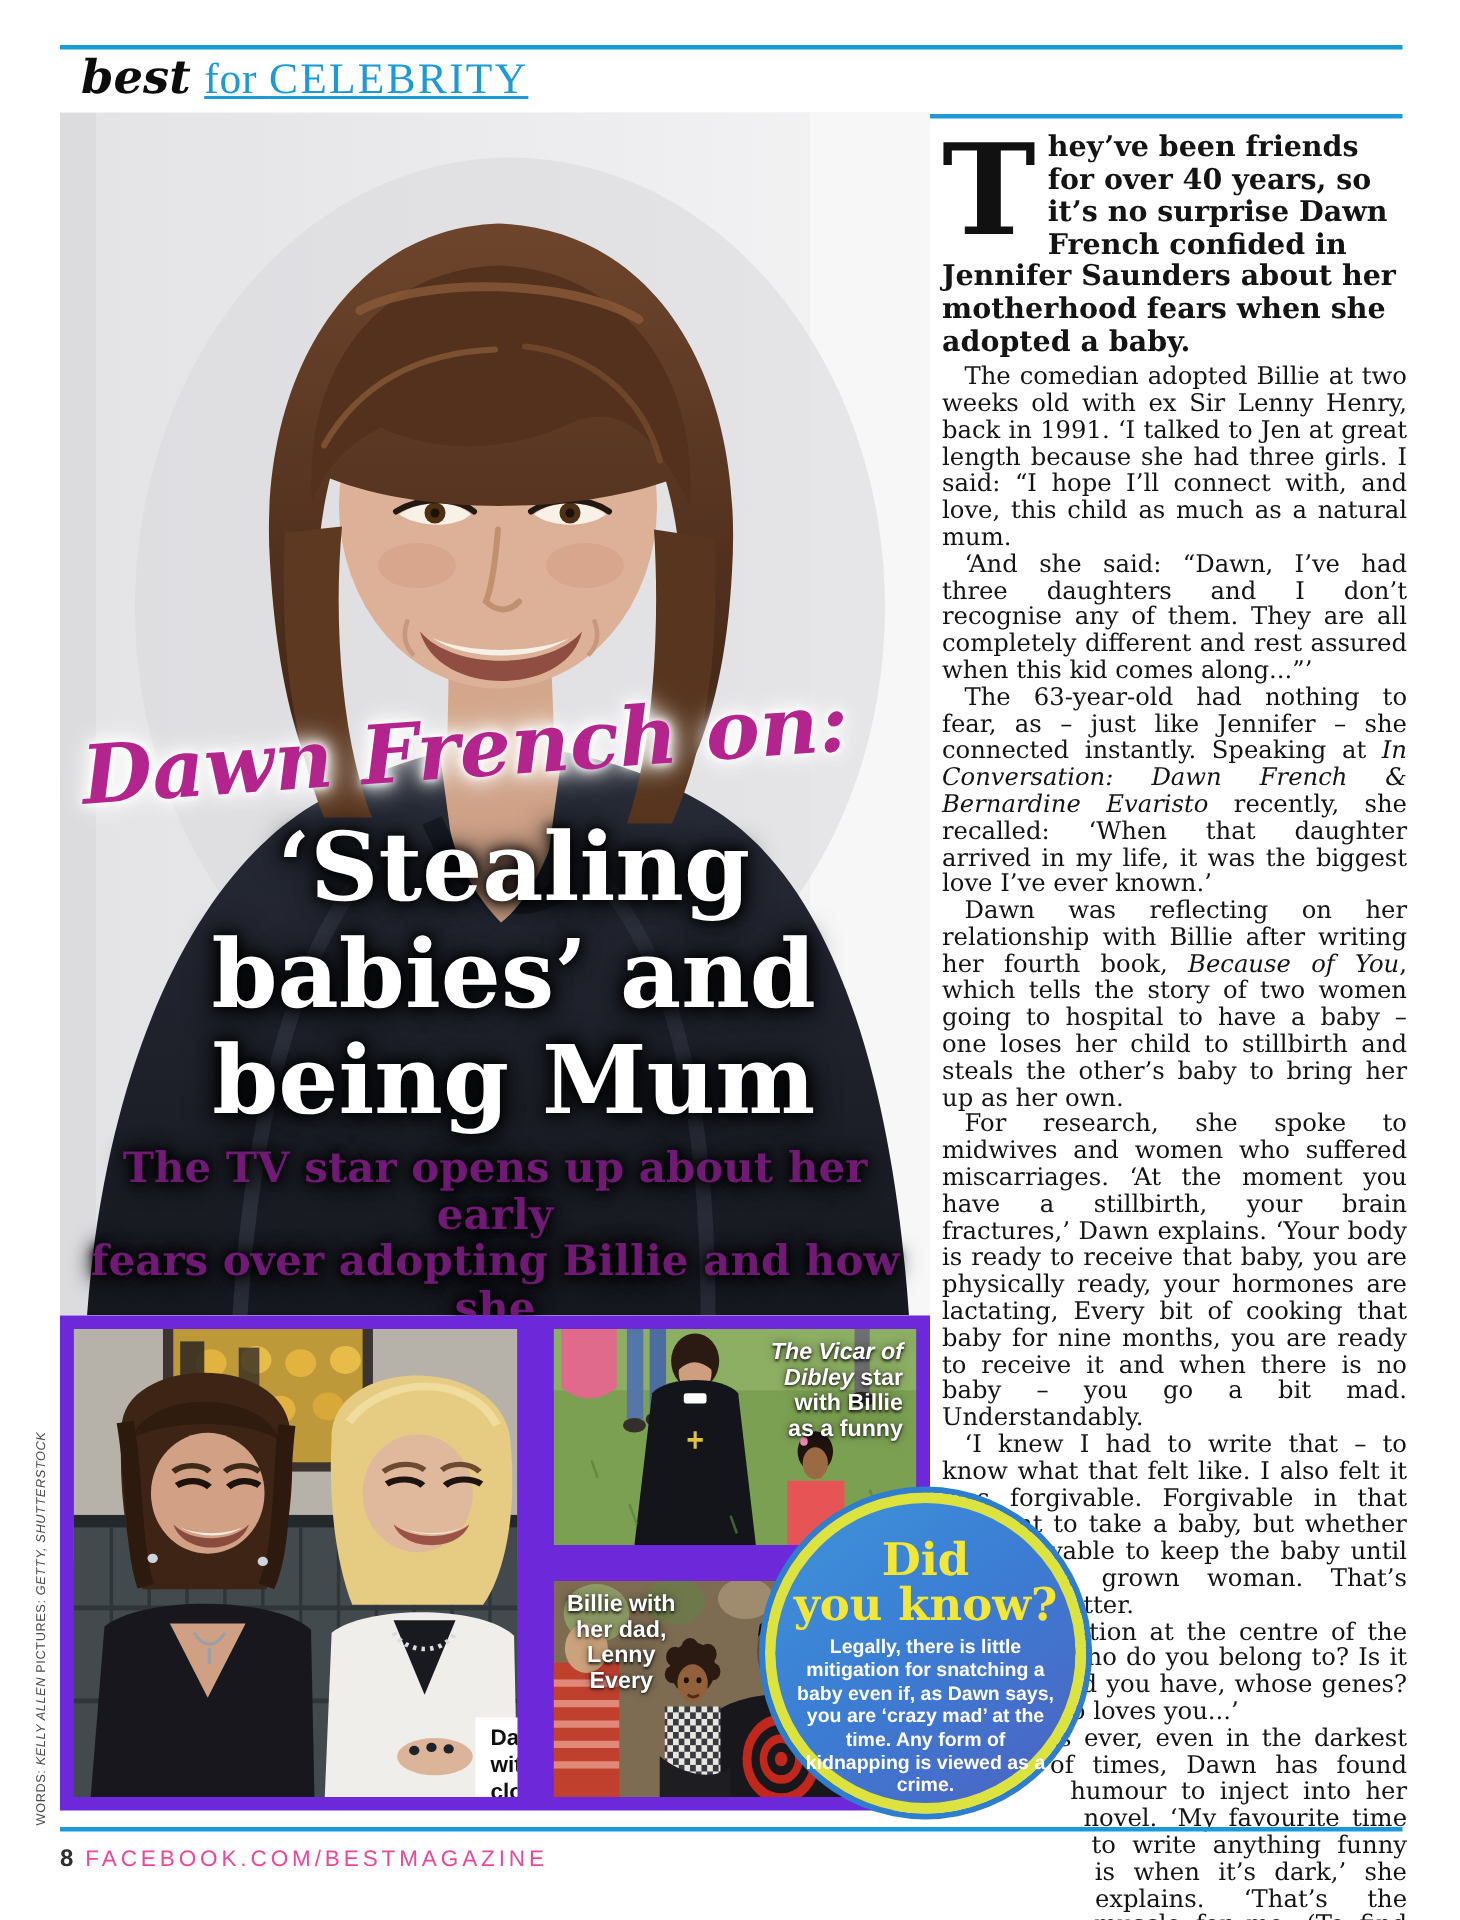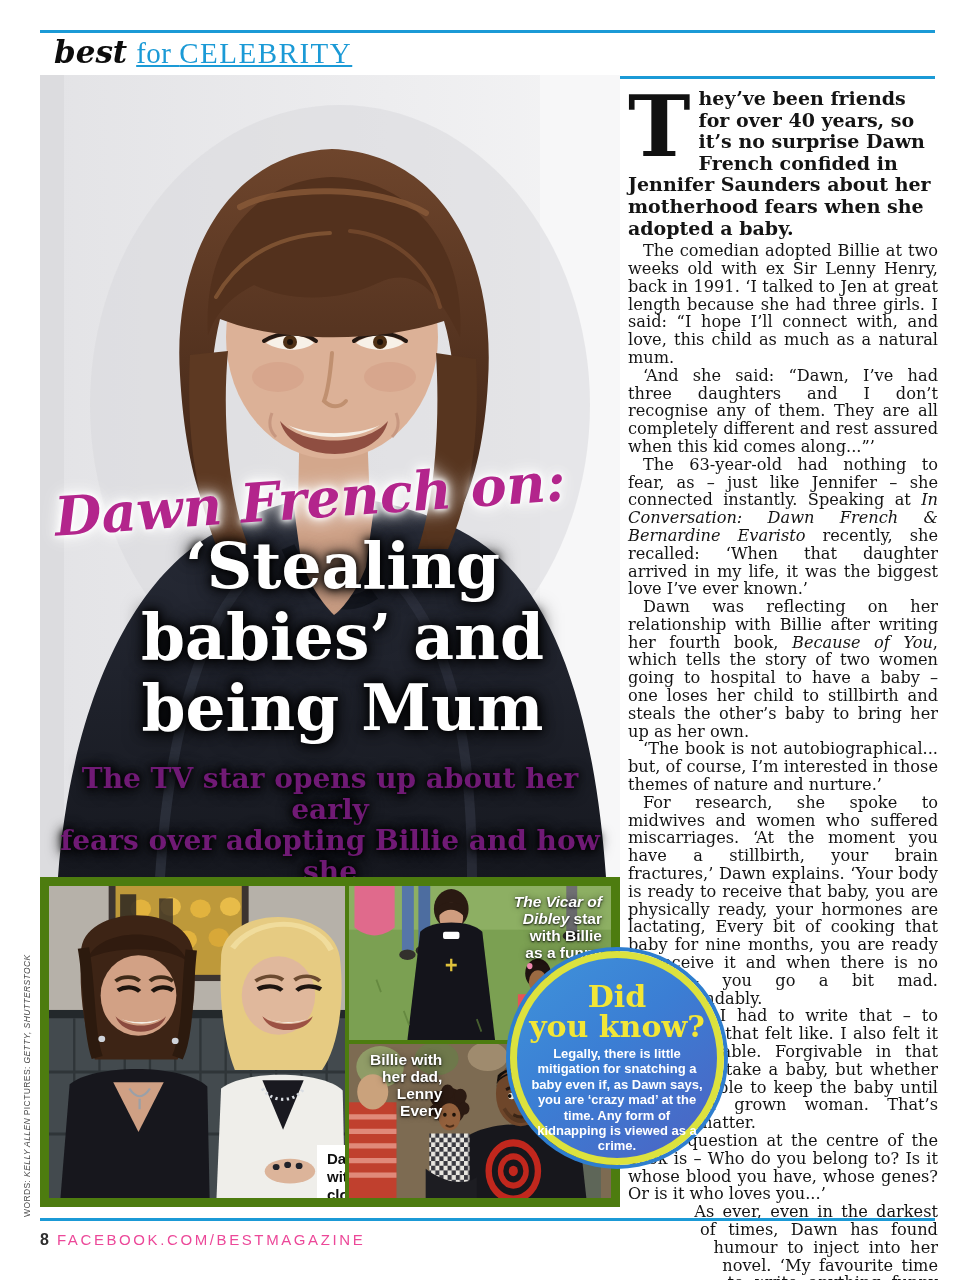--- a/index.html
+++ b/index.html
@@ -19,21 +19,21 @@
   .main-photo { position:absolute; left:40px; top:75px; width:580px; height:802px; overflow:hidden; background:#ececee; }
   .main-photo svg { display:block; }
   .kicker {
     position:absolute; left:0; right:40px; top:392px; text-align:center;
     font:bold italic 54px "DejaVu Serif", serif; color:#b3258c;
     transform:rotate(-4deg);
     text-shadow:0 0 5px #fff,0 0 10px #fff,0 0 16px #fff,0 0 22px rgba(255,255,255,.9);
     white-space:nowrap;
   }
   .headline {
-    position:absolute; left:0; right:0; top:456px; text-align:center;
+    position:absolute; left:0; right:0; top:468px; text-align:center;
     font:bold 63px/71px "DejaVu Serif", serif; color:#ffffff;
     text-shadow:0 0 7px #000,0 0 14px #000,0 2px 22px rgba(0,0,0,.9);
     margin-left:25px;
   }
   .standfirst {
     position:absolute; left:0; right:0; top:688px; text-align:center;
     font:bold 28px/31px "DejaVu Serif", serif; color:#701a75;
     text-shadow:0 0 6px #000,0 0 12px #000,0 2px 16px rgba(0,0,0,.95);
   }
   
@@ -41,41 +41,41 @@
   .article p { font:16.2px/17.8px "DejaVu Serif", serif; color:#141414; text-indent:15px; }
   .article p.intro { font:bold 19px/21.6px "DejaVu Serif", serif; text-indent:0; text-align:left; margin-bottom:3px; }
   .dropcap { float:left; font:bold 84px/0.78em "DejaVu Serif", serif; padding:6px 8px 0 0; color:#111; }
   .it { font-style:italic; }
   .circle-spacer {
     float:left; width:102px; height:224px; margin:4px 6px 0 -6px;
     shape-outside:ellipse(116px 114px at -14px 112px);
   }
   
   .badge {
-    position:absolute; left:510px; top:951px; width:214px; height:214px;
+    position:absolute; left:510px; top:995px; width:214px; height:214px;
     border-radius:50%; border:7px solid #dce23e;
     background:linear-gradient(140deg,#3f93da 0%,#3b7ed4 45%,#4d62c2 100%);
     box-shadow:0 0 0 4px #2e7ecf;
     z-index:6; text-align:center;
   }
   .badge-title { margin-top:24px; font:bold 30px/30px "DejaVu Serif", serif; color:#f2e636; }
   .badge-body { margin:4px auto 0; width:178px; font:bold 13px/15.4px "Liberation Sans", sans-serif; color:#ffffff; }
   
   .collage {
     position:absolute; left:40px; top:877px; width:580px; height:330px;
-    background:#4d7c0f; padding:9px; display:grid;
-    grid-template-columns:296px 1fr; grid-template-rows:1fr 1fr; gap:4px; z-index:2;
+    background:#6d28d9; padding:9px; display:grid;
+    grid-template-columns:296px 1fr; grid-template-rows:1fr 1fr; gap:24px; z-index:2;
   }
   .ph { position:relative; overflow:hidden; }
   .ph svg { position:absolute; inset:0; width:100%; height:100%; }
   .ph-right { grid-row:1 / 3; }
   .cap { position:absolute; font:bold 15.5px/17px "Liberation Sans", sans-serif; color:#fff;
          text-shadow:0 1px 2px rgba(0,0,0,.85),0 0 6px rgba(0,0,0,.5); z-index:2; }
   .cap-vicar { top:7px; right:9px; text-align:right; }
-  .cap-lenny { top:7px; left:21px; text-align:right; }
+  .cap-lenny { top:7px; left:9px; text-align:center; }
   .cap-box {
     position:absolute; left:268px; top:259px; z-index:4; background:#fff;
     padding:5px 10px 6px; font:bold 15px/18px "Liberation Sans", sans-serif; color:#101010;
   }
   
   .credits {
     position:absolute; left:22px; top:872px; height:345px;
     writing-mode:vertical-rl; transform:rotate(180deg);
     font:8.5px "Liberation Sans", sans-serif; color:#4a4a4a; letter-spacing:0.4px;
     white-space:nowrap;
@@ -157,21 +157,20 @@
     <h1 class="headline">‘Stealing<br>babies’ and<br>being Mum</h1>
     <p class="standfirst">The TV star opens up about her early<br>fears over adopting Billie and how she<br>has thrown her all at loving her...</p>
   </div>
 
   <article class="article" id="article-body">
       <p class="intro"><span class="dropcap">T</span><span>hey’ve been friends for over 40 years, so it’s no surprise Dawn French confided in Jennifer Saunders about her motherhood fears when she adopted a baby.</span></p>
       <p><span>The comedian adopted Billie at two weeks old with ex Sir Lenny Henry, back in 1991. ‘I talked to Jen at great length because she had three girls. I said: “I hope I’ll connect with, and love, this child as much as a natural mum.</span></p>
       <p><span>‘And she said: “Dawn, I’ve had three daughters and I don’t recognise any of them. They are all completely different and rest assured when this kid comes along...”’</span></p>
       <p><span>The 63-year-old had nothing to fear, as – just like Jennifer – she connected instantly. Speaking at </span><span class="it">In Conversation: Dawn French &amp; Bernardine Evaristo</span><span> recently, she recalled: ‘When that daughter arrived in my life, it was the biggest love I’ve ever known.’</span></p>
       <p><span>Dawn was reflecting on her relationship with Billie after writing her fourth book, </span><span class="it">Because of You</span><span>, which tells the story of two women going to hospital to have a baby – one loses her child to stillbirth and steals the other’s baby to bring her up as her own.</span></p>
-      <p><span>‘The book is not autobiographical... but, of course, I’m interested in those themes of nature and nurture.’</span></p>
       <p><span>For research, she spoke to midwives and women who suffered miscarriages. ‘At the moment you have a stillbirth, your brain fractures,’ Dawn explains. ‘Your body is ready to receive that baby, you are physically ready, your hormones are lactating, Every bit of cooking that baby for nine months, you are ready to receive it and when there is no baby – you go a bit mad. Understandably.</span></p>
       <p><span>‘I knew I had to write that – to know what that felt like. I also felt it was forgivable. Forgivable in that moment to take a baby, but whether it’s forgivable to keep the baby until she is a grown woman. That’s another matter.</span></p>
       <p><span>‘The question at the centre of the book is – Who do you belong to? Is it whose blood you have, whose genes? Or is it who loves you...’</span></p>
       <div class="circle-spacer"></div>
       <p><span>As ever, even in the darkest of times, Dawn has found humour to inject into her novel. ‘My favourite time to write anything funny is when it’s dark,’ she explains. ‘That’s the muscle for me. (To find humour) when you need it.’</span></p>
     </article>
 
   <div class="badge">
     <div class="badge-title">Did<br>you know?</div>
     <div class="badge-body">Legally, there is little mitigation for snatching a baby even if, as Dawn says, you are ‘crazy mad’ at the time. Any form of kidnapping is viewed as a crime.</div>

